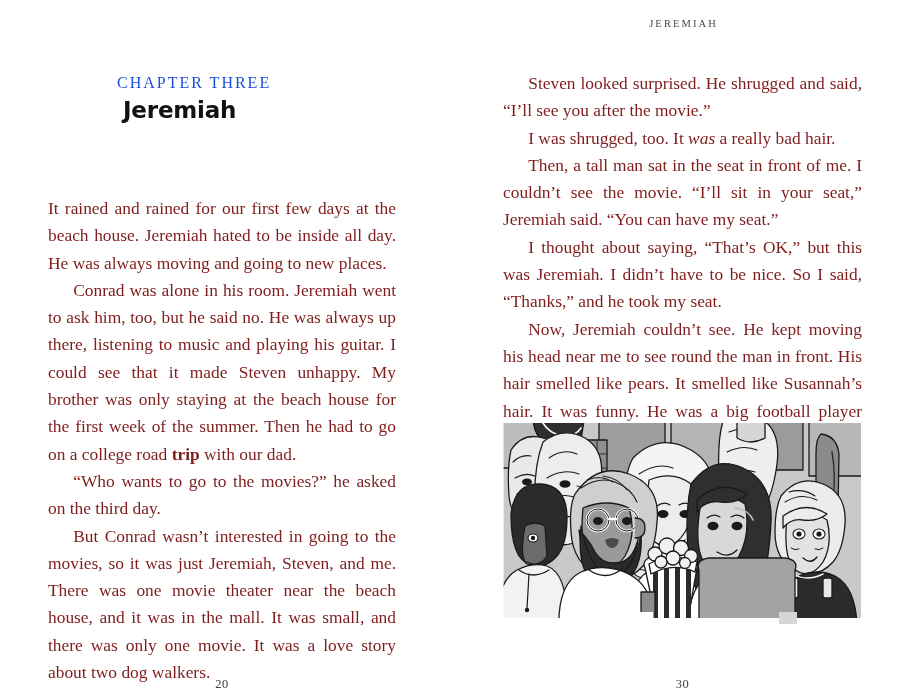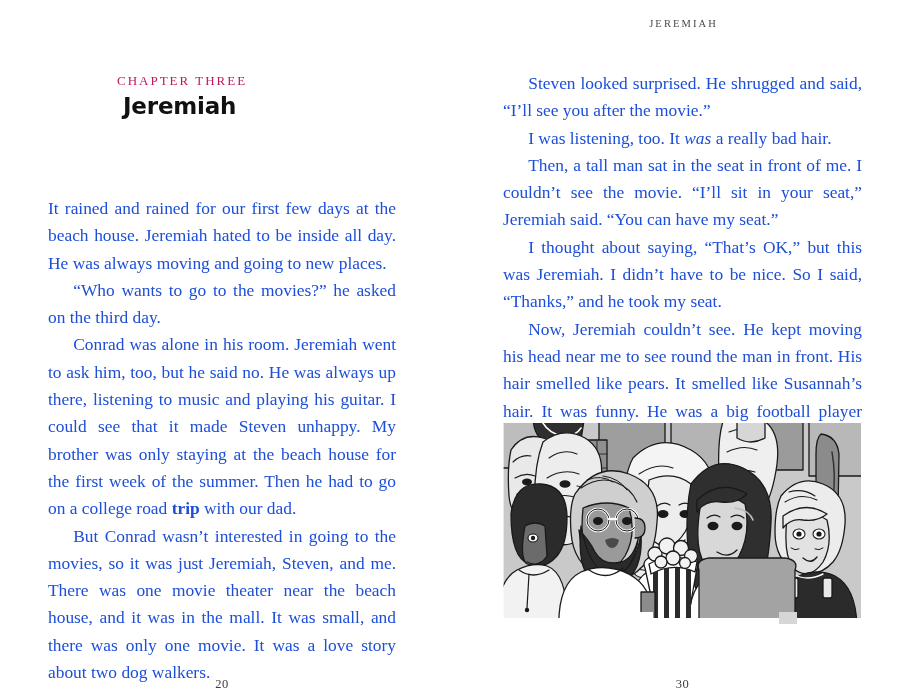--- a/index.html
+++ b/index.html
@@ -37,43 +37,43 @@
   }
 
   .chapter-head {
     position: absolute;
     top: 74px;
     left: 115px;
     width: 250px;
   }
   .chapter-kicker {
     font-family: "Liberation Serif", serif;
-    font-size: 13px;
+    font-size: 16px;
     letter-spacing: 2.0px;
-    color: #be185d;
+    color: #1d4ed8;
     text-indent: 2px;
     line-height: 1.1;
   }
   .chapter-title {
     font-family: "DejaVu Sans", sans-serif;
     font-size: 23px;
     font-weight: bold;
     letter-spacing: -0.2px;
     color: #111111;
     margin-top: 5px;
     margin-left: 8px;
     line-height: 1.15;
   }
 
   .body-text {
     position: absolute;
     font-family: "Liberation Serif", serif;
     font-size: 17.4px;
     line-height: 27.3px;
-    color: #1d4ed8;
+    color: #7f1d1d;
     text-align: justify;
     text-justify: inter-word;
   }
   .body-text p {
     margin: 0;
   }
   .body-text p.indent {
     text-indent: 1.45em;
   }
   .body-text p.noindent {
@@ -117,31 +117,31 @@
 
   <div class="running-header">JEREMIAH</div>
 
   <div class="chapter-head">
     <div class="chapter-kicker">CHAPTER THREE</div>
     <div class="chapter-title">Jeremiah</div>
   </div>
 
   <div class="body-text" id="left-body">
       <p class="noindent"><span>It rained and rained for our first few days at the beach house. Jeremiah hated to be inside all day. He was always moving and going to new places.</span></p>
+      <p class="indent"><span>Conrad was alone in his room. Jeremiah went to ask him, too, but he said no. He was always up there, listening to music and playing his guitar. I could see that it made Steven unhappy. My brother was only staying at the beach house for the first week of the summer. Then he had to go on a college road </span><b class="bold-word">trip</b><span> with our dad.</span></p>
       <p class="indent"><span>“Who wants to go to the movies?” he asked on the third day.</span></p>
-      <p class="indent"><span>Conrad was alone in his room. Jeremiah went to ask him, too, but he said no. He was always up there, listening to music and playing his guitar. I could see that it made Steven unhappy. My brother was only staying at the beach house for the first week of the summer. Then he had to go on a college road </span><b class="bold-word">trip</b><span> with our dad.</span></p>
       <p class="indent"><span>But Conrad wasn’t interested in going to the movies, so it was just Jeremiah, Steven, and me. There was one movie theater near the beach house, and it was in the mall. It was small, and there was only one movie. It was a love story about two dog walkers.</span></p>
       <p class="indent"><span>After five minutes, Steven got up. “I can’t watch this,” he said. “Are you coming, Jeremiah?”</span></p>
     </div>
 
   <div class="folio folio-left">20</div>
 
   <div class="body-text" id="right-body">
       <p class="indent"><span>Steven looked surprised. He shrugged and said, “I’ll see you after the movie.”</span></p>
-      <p class="indent"><span>I was listening, too. It </span><i class="ital-word">was</i><span> a really bad hair.</span></p>
+      <p class="indent"><span>I was shrugged, too. It </span><i class="ital-word">was</i><span> a really bad hair.</span></p>
       <p class="indent"><span>Then, a tall man sat in the seat in front of me. I couldn’t see the movie. “I’ll sit in your seat,” Jeremiah said. “You can have my seat.”</span></p>
       <p class="indent"><span>I thought about saying, “That’s OK,” but this was Jeremiah. I didn’t have to be nice. So I said, “Thanks,” and he took my seat.</span></p>
       <p class="indent"><span>Now, Jeremiah couldn’t see. He kept moving his head near me to see round the man in front. His hair smelled like pears. It smelled like Susannah’s hair. It was funny. He was a big football player now, and he smelled so sweet. Every time he came close, I enjoyed the sweet smell of his hair.</span></p>
     </div>
 
   <div class="illustration-wrap">
     <svg width="359" height="203" viewBox="0 0 359 203" xmlns="http://www.w3.org/2000/svg">
       <defs>
         <clipPath id="frame">
             <rect x="0" y="0" width="359" height="203" rx="1"></rect>

